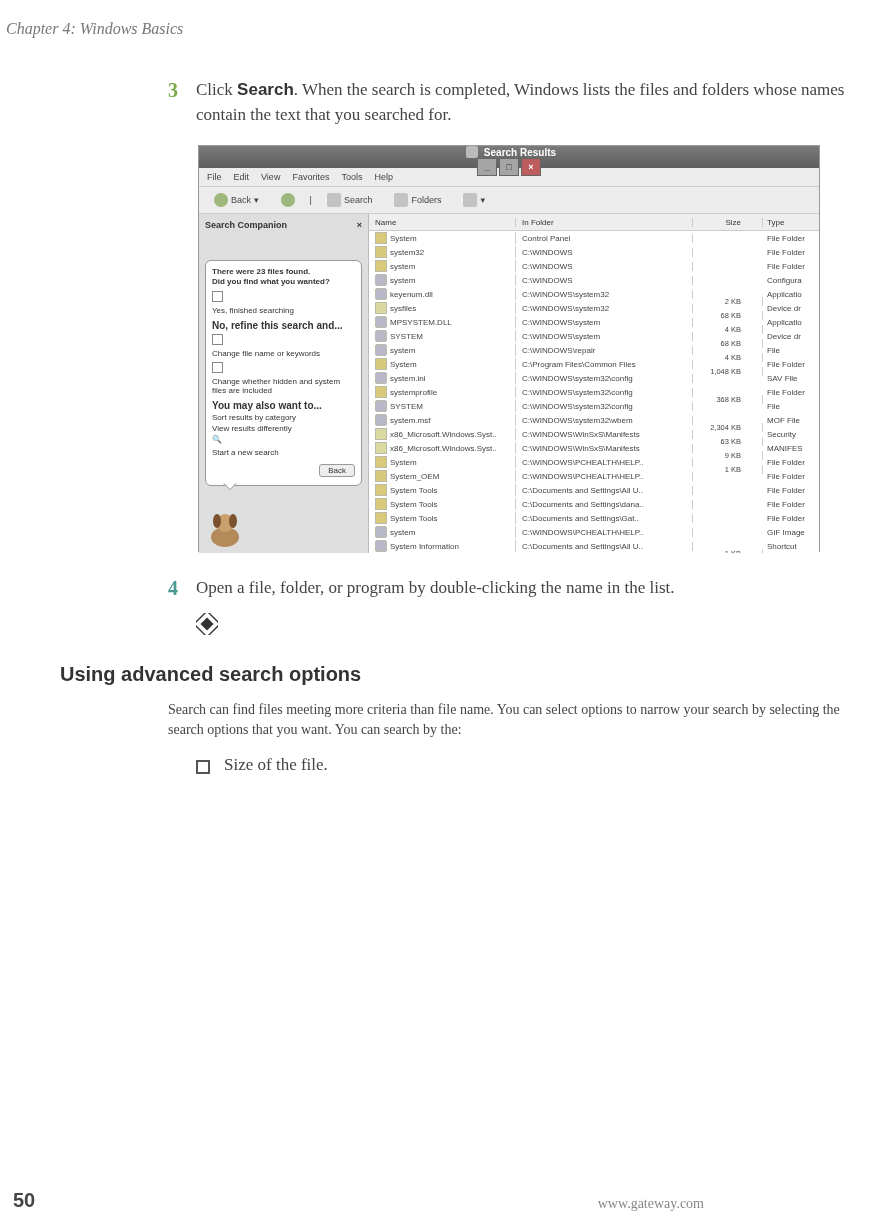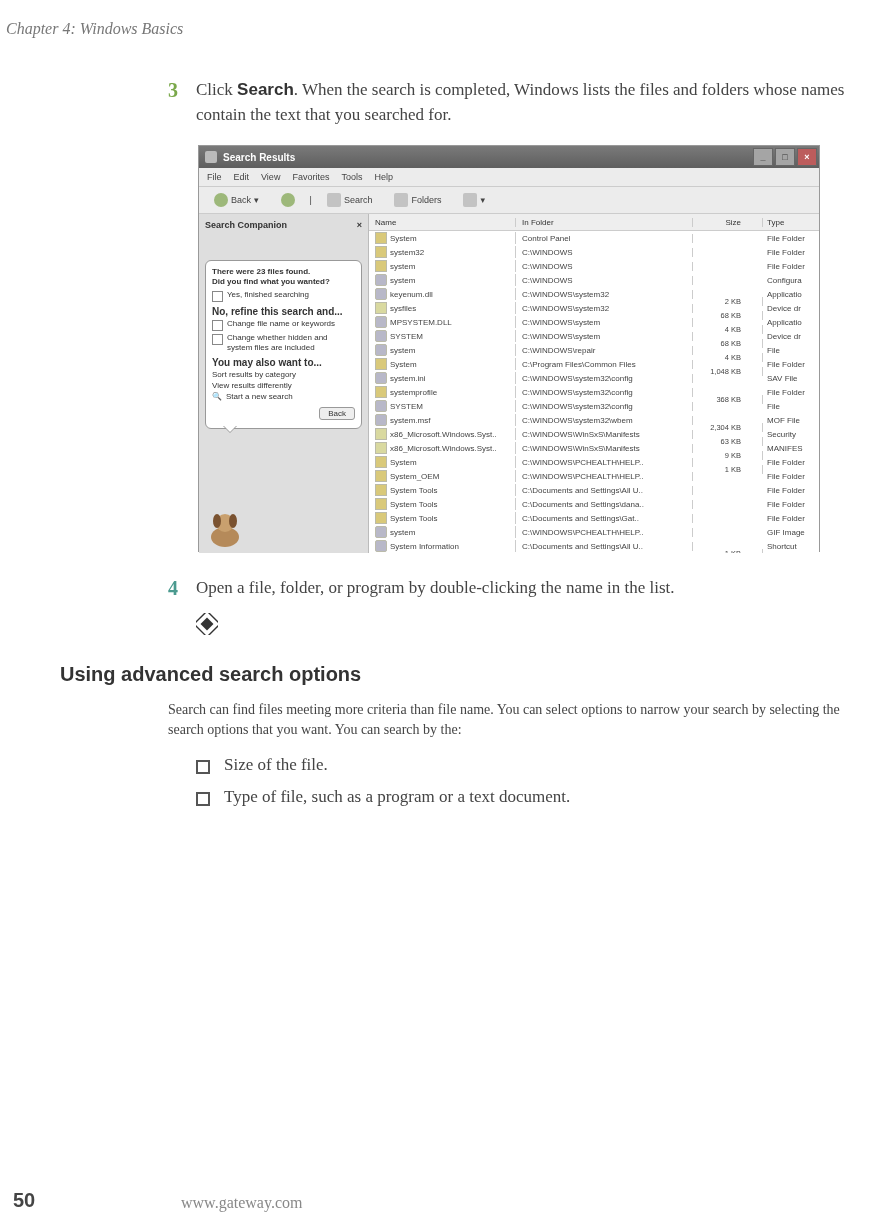--- a/index.html
+++ b/index.html
@@ -65,20 +65,21 @@
     .titlebar {
       height: 22px;
       background: linear-gradient(#7a7a7a, #5e5e5e);
       display: flex;
       align-items: center;
       justify-content: space-between;
       padding: 0 2px;
       color: #fff;
       font-size: 10px;
       font-weight: bold;
+      flex-direction: column;
     }
     .titlebar-left { display: flex; align-items: center; gap: 6px; padding-left: 4px;}
     .titlebar-icon {
       width: 12px; height: 12px; background: #bbb; border-radius: 2px;
     }
     .win-buttons { display: flex; gap: 2px; }
     .win-btn {
       width: 18px; height: 16px; background: #a5a5a5;
       border: 1px solid #666; display: flex; align-items: center; justify-content: center;
       font-size: 9px; color: #333;
@@ -139,21 +140,21 @@
       border-radius: 6px;
       padding: 6px 6px 8px 6px;
       margin-top: 30px;
       font-size: 8px;
       color: #333;
       position: relative;
     }
     .balloon .b-title { font-weight: bold; margin-bottom: 4px; line-height: 1.2;}
     .balloon .b-item {
       display: flex; align-items: flex-start; gap: 4px;
-      margin: 2px 0; line-height: 1.2;
+      margin: 2px 0; line-height: 1.2; flex-direction: column;
     }
     .chk { width: 9px; height: 9px; border: 1px solid #888; flex-shrink: 0; margin-top: 1px;}
     .b-sub { font-weight: bold; margin: 4px 0 2px 0; font-size: 10px;}
     .b-link { margin: 2px 0; }
     .b-back {
       margin-top: 6px; text-align: right;
     }
     .b-back-btn {
       display: inline-block; padding: 1px 8px; border: 1px solid #999;
       border-radius: 3px; background: #eee; font-size: 8px;
@@ -254,24 +255,25 @@
     }
     .page-num {
       font-family: Arial, sans-serif;
       font-weight: bold;
       font-size: 20px;
       color: #444;
       padding-left: 6px;
       width: 168px;
     }
     .footer-url {
-      font-size: 16px;
+      font-size: 14px;
       color: #888;
       flex: 1;
-      text-align: left;
+      text-align: right;
+      padding-right: 168px;
     }
   </style>
 </head>
 <body>
 
 <div class="page">
   <div class="chapter-header">Chapter 4: Windows Basics</div>
 
   <div class="content">
     <div class="step">
@@ -602,23 +604,19 @@
   </div>
 
   <h2 class="section-heading">Using advanced search options</h2>
   <p class="body-para">Search can find files meeting more criteria than file name. You can select options to narrow your search by selecting the search options that you want. You can search by the:</p>
 
   <div class="bullets">
     <div class="bullet-item">
       <div class="bullet-sq"></div>
       <span>Size of the file.</span>
     </div>
-    <div class="bullet-item">
-      <div class="bullet-sq"></div>
-      <span>Type of file, such as a program or a text document.</span>
-    </div>
   </div>
 
   <div class="footer">
     <div class="page-num">50</div>
     <div class="footer-url">www.gateway.com</div>
   </div>
 </div>
 
 </body></html>

